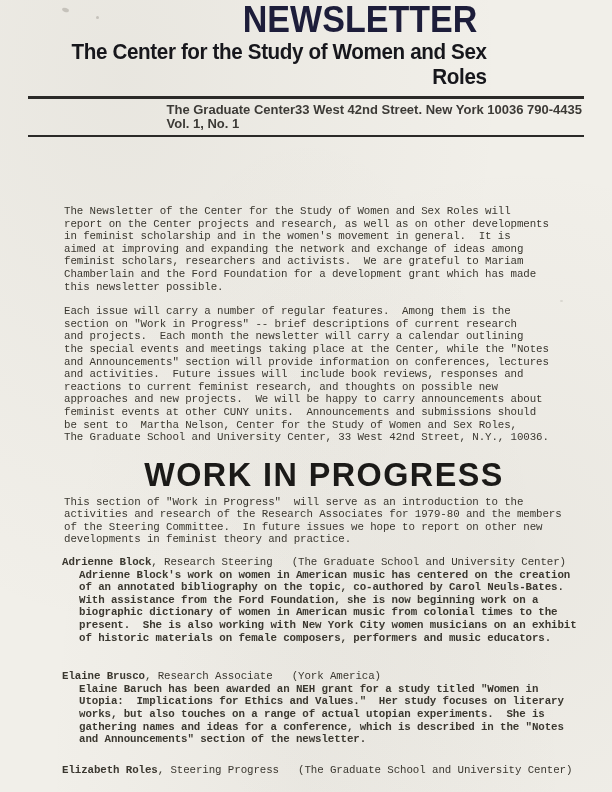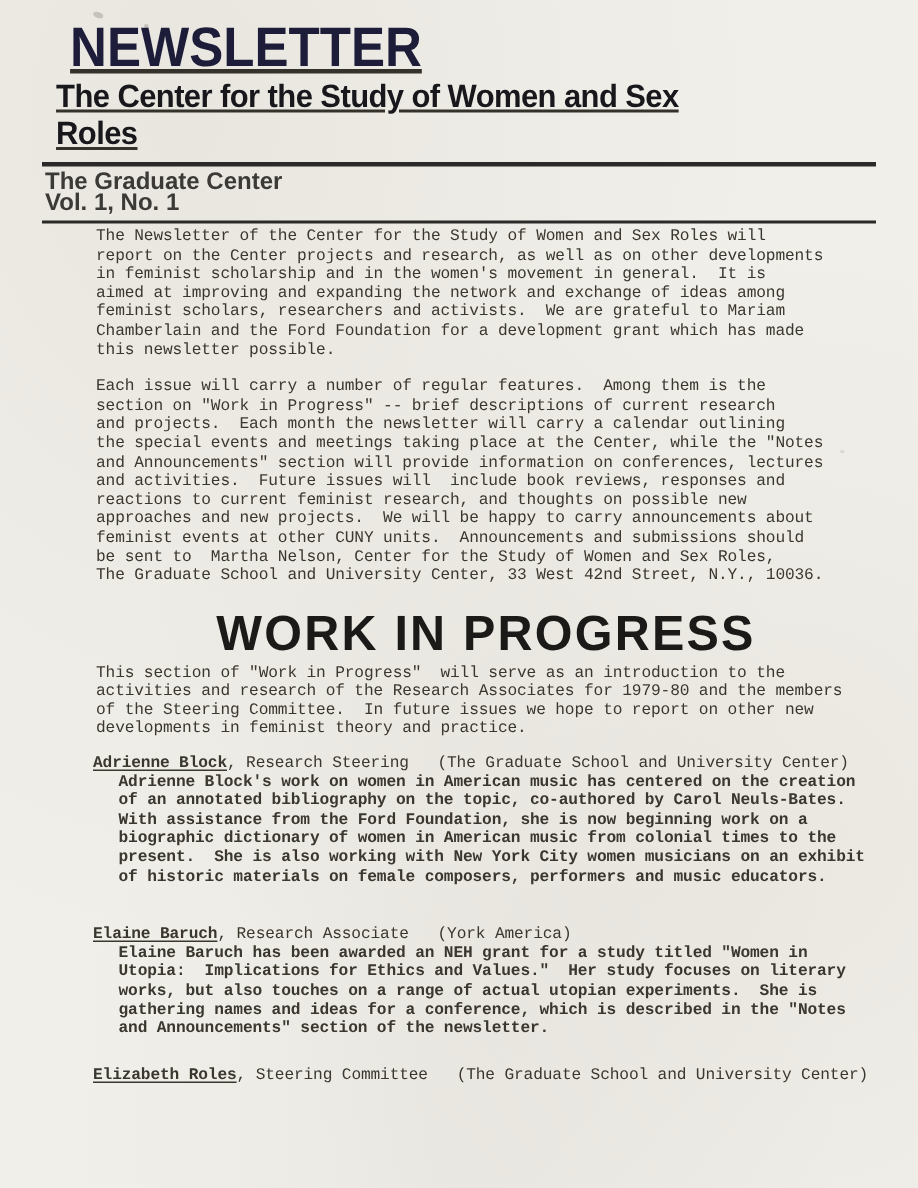--- a/index.html
+++ b/index.html
@@ -13,21 +13,21 @@
       radial-gradient(ellipse at 20% 10%, rgba(120,115,100,0.07), rgba(0,0,0,0) 55%),
       radial-gradient(ellipse at 85% 70%, rgba(120,115,100,0.06), rgba(0,0,0,0) 50%),
       radial-gradient(ellipse at 50% 100%, rgba(110,105,95,0.05), rgba(0,0,0,0) 60%),
       #f1efe9;
     font-family: "Liberation Sans", sans-serif;
     color: #35322c;
   }
   .content { position: absolute; left: 28px; right: 28px; top: 0; }
 
   
-  .masthead { padding-top: 12px; padding-right: 88px; text-align: left; text-decoration: underline; }
+  .masthead { padding-right: 88px; text-align: right; }
   .masthead-title {
     margin: 0;
     font-size: 37px;
     line-height: 40px;
     font-weight: 800;
     letter-spacing: 0px;
     color: #1d1d3a;
     transform: scaleX(0.92);
     transform-origin: center;
   }
@@ -44,60 +44,58 @@
 
   .rule { background: #2b2a28; }
   .rule-thick { height: 3px; margin-top: 6px; }
   .rule-thin  { height: 2px; }
 
   
   .info-bar {
     display: flex;
     justify-content: flex-end;
     padding: 4px 2px 4px 2px;
-    font-size: 16px;
+    font-size: 13px;
     line-height: 14px;
     font-weight: 600;
     color: #3c3a36;
-    flex-direction: column;
   }
   .info-right { text-align: right; }
 
   
   .mono {
     font-family: "Liberation Mono", "DejaVu Sans Mono", monospace;
     font-size: 10.8px;
     line-height: 12.6px;
     letter-spacing: -0.1px;
     white-space: pre;
     color: #3a372f;
     margin: 0;
   }
-  .body-block { padding-left: 36px; padding-top: 3px; }
+  .body-block { padding-left: 36px; padding-top: 20px; margin-top: 48px; }
   .para { margin-bottom: 12px; }
 
   .section-heading {
     margin: 14px 0 4px 0;
     text-align: center;
     font-size: 33px;
     line-height: 34px;
     font-weight: 800;
     letter-spacing: 1.5px;
     color: #1b1a18;
     transform: scaleX(0.98);
   }
 
   .entry { margin-top: 0; }
   .entry-1 { margin-top: 10px; }
   .entry-2 { margin-top: 26px; }
   .entry-3 { margin-top: 18px; }
   .entry-heading { margin-left: -2px; }
   .entry-name {
     font-weight: bold;
-    text-decoration: underline;
     text-underline-offset: 2px;
   }
   .entry-body { padding-left: 15px; font-weight: bold; }
 
   
   .speck { position: absolute; border-radius: 50%; background: rgba(90,85,75,0.25); }
   .speck-1 { left: 62px; top: 8px;  width: 7px; height: 4px; transform: rotate(20deg); }
   .speck-2 { left: 96px; top: 16px; width: 3px; height: 3px; }
   .speck-3 { left: 560px; top: 300px; width: 3px; height: 2px; opacity: .6; }
 </style>
@@ -117,20 +115,21 @@
     </header>
 
     <div class="rule rule-thick"></div>
 
     <div class="info-bar">
       <div class="info-left">
         <div>The Graduate Center</div>
         <div>Vol. 1, No. 1</div>
       </div>
       <div class="info-right">
+        <div>33 West 42nd Street. New York 10036   790-4435</div>
       </div>
     </div>
 
     <div class="rule rule-thin"></div>
 
     <main class="body-block">
       <p class="mono para">The Newsletter of the Center for the Study of Women and Sex Roles will
 report on the Center projects and research, as well as on other developments
 in feminist scholarship and in the women's movement in general.  It is
 aimed at improving and expanding the network and exchange of ideas among
@@ -160,27 +159,27 @@
         <div class="mono entry-heading"><span class="entry-name">Adrienne Block</span><span>, Research Steering   (The Graduate School and University Center)</span></div>
         <div class="mono entry-body">Adrienne Block's work on women in American music has centered on the creation
 of an annotated bibliography on the topic, co-authored by Carol Neuls-Bates.
 With assistance from the Ford Foundation, she is now beginning work on a
 biographic dictionary of women in American music from colonial times to the
 present.  She is also working with New York City women musicians on an exhibit
 of historic materials on female composers, performers and music educators.</div>
       </article>
 
       <article class="entry entry-2">
-        <div class="mono entry-heading"><span class="entry-name">Elaine Baruch</span><span>, Research Associate   (York America)</span></div>
+        <div class="mono entry-heading"><span class="entry-name">Elaine Brusco</span><span>, Research Associate   (York America)</span></div>
         <div class="mono entry-body">Elaine Baruch has been awarded an NEH grant for a study titled "Women in
 Utopia:  Implications for Ethics and Values."  Her study focuses on literary
 works, but also touches on a range of actual utopian experiments.  She is
 gathering names and ideas for a conference, which is described in the "Notes
 and Announcements" section of the newsletter.</div>
       </article>
 
       <article class="entry entry-3">
-        <div class="mono entry-heading"><span class="entry-name">Elizabeth Roles</span><span>, Steering Committee   (The Graduate School and University Center)</span></div>
+        <div class="mono entry-heading"><span class="entry-name">Elizabeth Roles</span><span>, Steering Progress   (The Graduate School and University Center)</span></div>
       </article>
 
     </main>
   </div>
 </div>
 
 </body></html>

